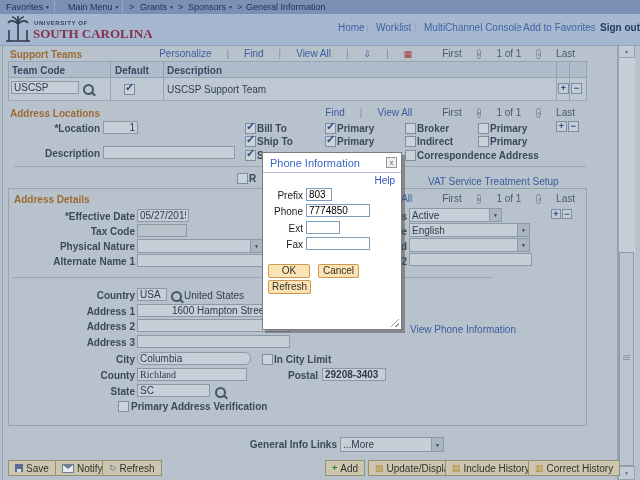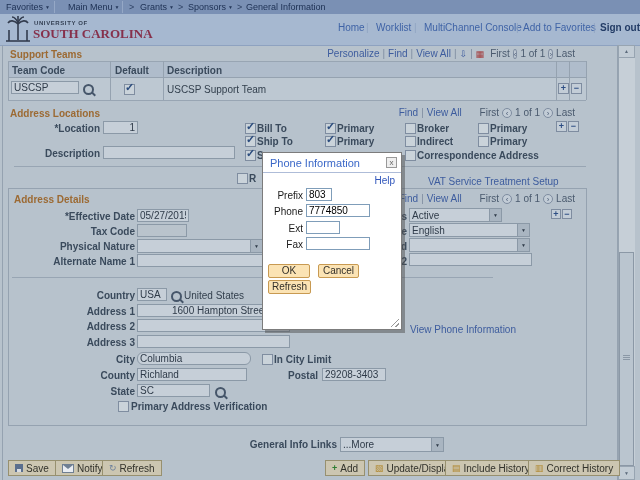--- a/index.html
+++ b/index.html
@@ -33,21 +33,21 @@
   #sb-thumb{position:absolute;left:619px;top:252px;width:15px;height:214px;background:#bac5cf;
             border:1px solid #8b98a6;box-sizing:border-box;}
   #sb-thumb::after{content:"";position:absolute;left:3px;top:102px;width:7px;height:5px;
             background:repeating-linear-gradient(#8b98a6 0 1px,transparent 1px 2px);}
   
   .sect{position:absolute;font-size:10px;font-weight:bold;color:#9c6a33;white-space:nowrap;}
   .bl{position:absolute;font-size:10px;font-weight:bold;color:#3a4a5c;white-space:nowrap;}
   .bl.r{text-align:right;}
   .tx{position:absolute;font-size:10px;color:#33404e;white-space:nowrap;}
   .lk{position:absolute;font-size:10px;color:#3d5c9e;white-space:nowrap;cursor:pointer;}
-  .hgroup{position:absolute;display:flex;align-items:center;gap:3px;font-size:10px;
+  .hgroup{position:absolute;display:flex;align-items:center;gap:15px;font-size:10px;
           color:#4a5a6e;justify-content:flex-end;white-space:nowrap;}
   .hgroup .a{color:#3d5c9e;cursor:pointer;}
   .hgroup .s{color:#7e8ca0;}
   .gap{display:inline-block;width:12px;}
   .pgbtn{display:inline-block;width:10px;height:10px;border:1px solid #7e8ca0;border-radius:50%;
          background:#c2ccd6;color:#51617a;font-size:8px;line-height:9px;text-align:center;
          box-sizing:border-box;cursor:pointer;}
   .icon-dl{color:#3d5c9e;font-size:9px;}
   .icon-grid{color:#a33c3c;font-size:9px;}
   
@@ -307,23 +307,23 @@
   <input class="inp" style="left: 137px; top: 335px; width: 153px;" value="">
 
   <span class="lk" style="left:410px;top:324px">View Phone Information</span>
 
   <span class="bl r" style="left:15px;top:354px;width:120px">City</span>
   <input class="inp" style="left: 137px; top: 352px; width: 114px; border-radius: 6px;" value="Columbia">
   <div class="cb" style="left:262px;top:354px"></div>
   <span class="bl" style="left:274px;top:354px">In City Limit</span>
 
   <span class="bl r" style="left:15px;top:370px;width:120px">County</span>
-  <input class="inp" style="left: 137px; top: 368px; width: 110px;" value="Richland">
+  <input class="inp" style="left: 137px; top: 368px; width: 110px; font-family: Liberation Serif, serif;" value="Richland">
   <span class="bl r" style="left:280px;top:370px;width:38px">Postal</span>
-  <input class="inp" style="left: 322px; top: 368px; width: 64px;" value="29208-3403">
+  <input class="inp" style="left: 322px; top: 368px; width: 64px; font-weight: bold;" value="29208-3403">
 
   <span class="bl r" style="left:15px;top:386px;width:120px">State</span>
   <input class="inp" style="left: 137px; top: 384px; width: 73px;" value="SC">
   <span class="mag" style="left:215px;top:387px"></span>
 
   <div class="cb" style="left:118px;top:401px"></div>
   <span class="bl" style="left:131px;top:401px">Primary Address Verification</span>
 
   <span class="bl r" style="left:238px;top:439px;width:99px">General Info Links</span>
   <div class="dd" style="left:340px;top:437px;width:104px;height:15px">

